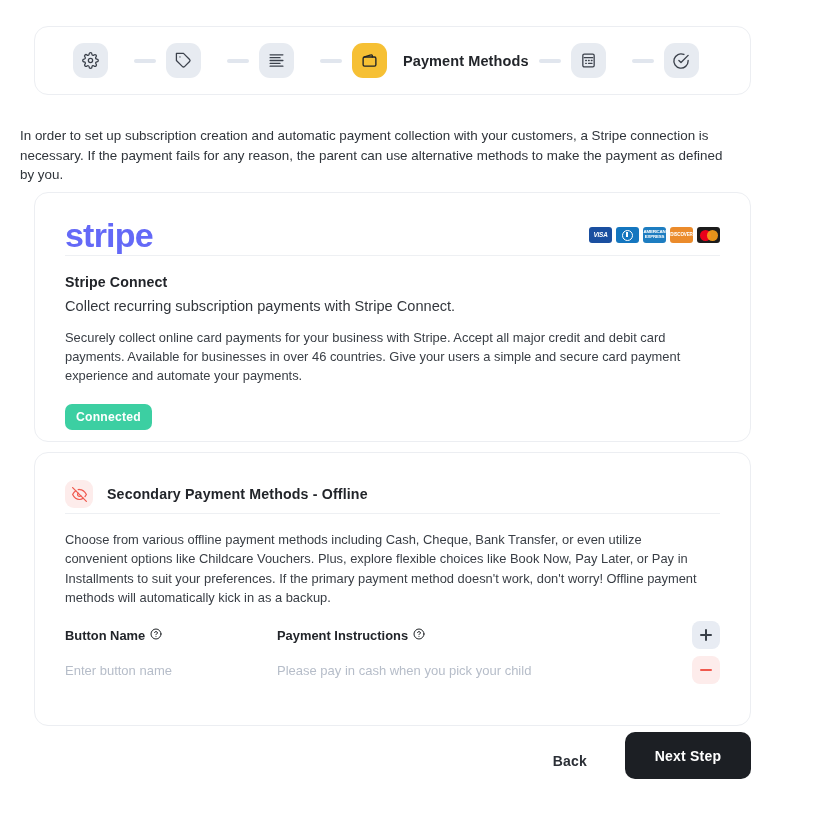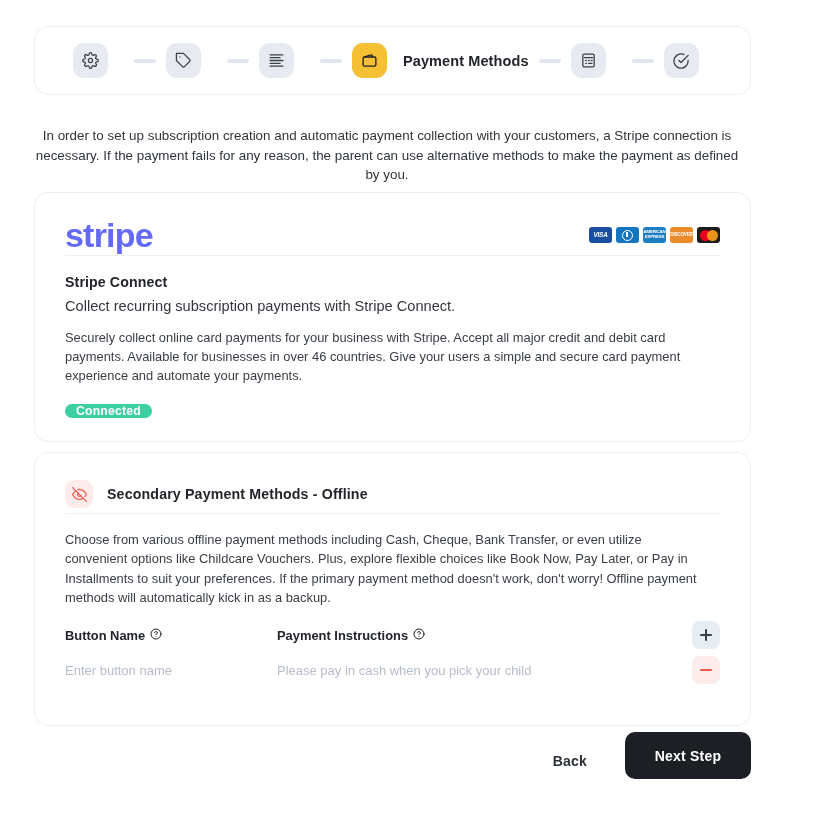--- a/index.html
+++ b/index.html
@@ -65,27 +65,26 @@
     border-radius: 2px;
     background: #e1e6ee;
     flex: 1 1 auto;
     min-width: 22px;
     margin: 0 10px;
   }
 
   
   .intro {
     position: absolute;
-    left: 27px;
+    left: 20px;
     top: 126px;
     width: 720px;
     font-size: 13.4px;
     line-height: 19.6px;
     color: #30353b;
-    text-align: center;
   }
 
   
   .card {
     position: absolute;
     left: 34px;
     width: 717px;
     background: #ffffff;
     border: 1px solid #eceef2;
     border-radius: 14px;
@@ -171,21 +170,21 @@
     max-width: 660px;
   }
   .badge {
     display: inline-block;
     margin-top: 18px;
     background: #3ccfa2;
     color: #ffffff;
     font-size: 12.2px;
     font-weight: 600;
     border-radius: 7px;
-    padding: 0 11px;
+    padding: 6px 11px;
     letter-spacing: .2px;
   }
 
   
   .offline-head {
     display: flex;
     align-items: center;
     gap: 14px;
     padding: 22px 30px 0 30px;
     height: 60px;

